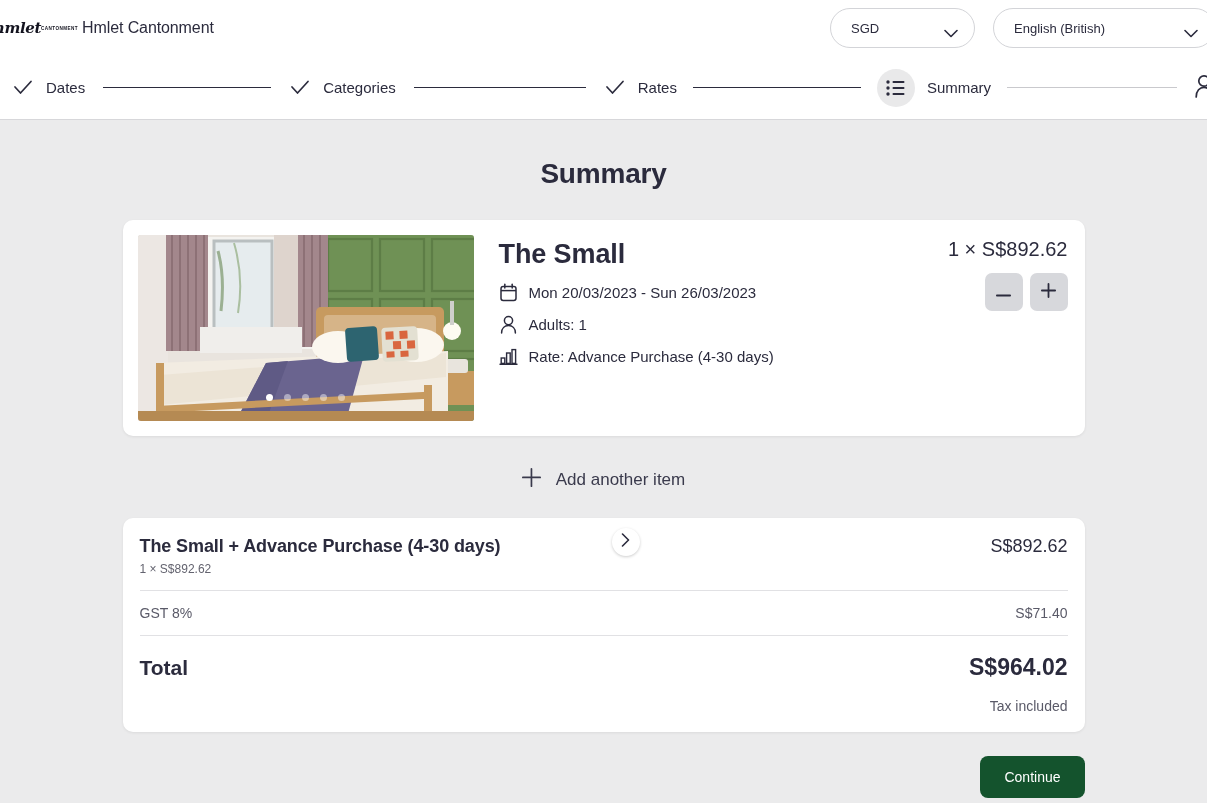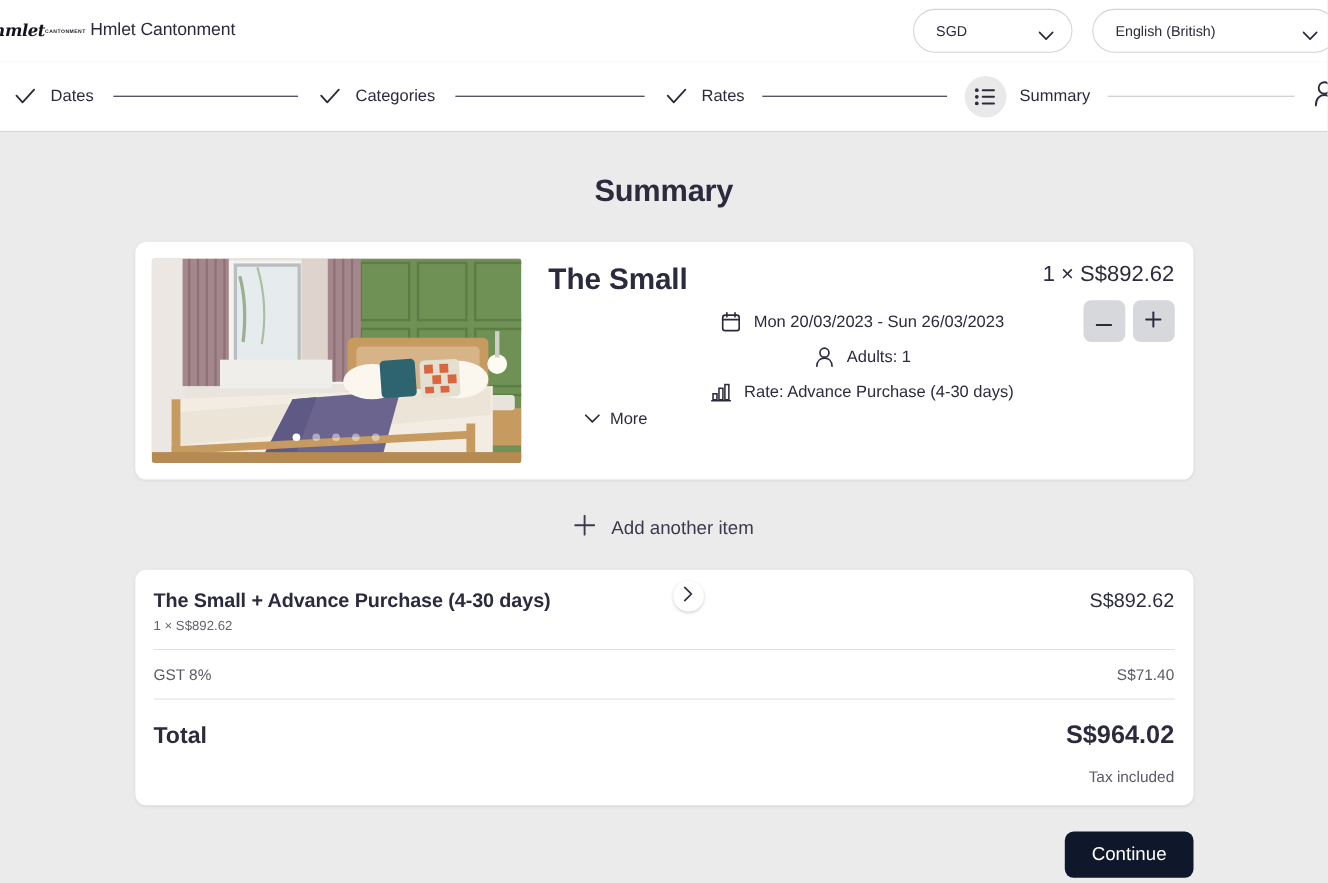--- a/index.html
+++ b/index.html
@@ -150,21 +150,20 @@
     z-index: 3;
   }
 
   .item-info { margin-left: 25px; padding-top: 4px; flex: 1; }
   .item-name { font-size: 27px; font-weight: bold; color: #2b2b3d; letter-spacing: -0.1px; }
   .meta-row {
     display: flex; align-items: center; gap: 11px;
     margin-top: 13px;
     font-size: 15px;
     color: #2b2b3d;
-    justify-content: center;
   }
   .meta-ico { width: 19px; height: 19px; flex: none; }
   .more-row {
     display: flex; align-items: center; gap: 9px;
     margin-top: 6px; margin-left: 32px;
     font-size: 15px; color: #2b2b3d;
     cursor: pointer;
   }
 
   .item-right {
@@ -202,25 +201,25 @@
   .hr { height: 1px; background: #e1e1e4; }
   .sum-mid { padding: 14px 0; display: flex; justify-content: space-between; font-size: 14px; color: #5a5a68; }
   .sum-total { padding: 18px 0 0 0; display: flex; justify-content: space-between; align-items: baseline; }
   .sum-total .lbl { font-size: 21px; font-weight: bold; color: #2b2b3d; }
   .sum-total .amt { font-size: 23px; font-weight: bold; color: #2b2b3d; }
   .tax-note { text-align: right; font-size: 14px; color: #5a5a68; padding: 17px 0 18px 0; }
 
   
   .continue-row { display: flex; justify-content: flex-end; margin-top: 24px; }
   .continue-btn {
-    background: #0f172a;
+    background: #14532d;
     color: #fff;
     border: none;
     border-radius: 8px;
-    font-size: 17px;
+    font-size: 14px;
     font-family: "Liberation Sans", sans-serif;
     padding: 0 24px;
     height: 42px;
     cursor: pointer;
   }
 </style>
 </head>
 <body>
 
 <div class="header">
@@ -435,28 +434,20 @@
             <svg width="19" height="19" viewBox="0 0 19 19">
               <rect x="2.2" y="11" width="3.6" height="5.4" fill="none" stroke="#2b2b3d" stroke-width="1.4"></rect>
               <rect x="7.6" y="6" width="3.6" height="10.4" fill="none" stroke="#2b2b3d" stroke-width="1.4"></rect>
               <rect x="13" y="2.6" width="3.6" height="13.8" fill="none" stroke="#2b2b3d" stroke-width="1.4"></rect>
               <line x1="1" y1="17.3" x2="18" y2="17.3" stroke="#2b2b3d" stroke-width="1.4" stroke-linecap="round"></line>
             </svg>
           </span>
           <span>Rate: Advance Purchase (4-30 days)</span>
         </div>
 
-        <div class="more-row">
-          <span>
-            <svg width="15" height="9" viewBox="0 0 15 9">
-                <path d="M1.5 1.5 L7.5 7.5 L13.5 1.5" fill="none" stroke="#2b2b3d" stroke-width="1.6" stroke-linecap="round" stroke-linejoin="round"></path>
-              </svg>
-          </span>
-          <span>More</span>
-        </div>
       </div>
 
       <div class="item-right">
         <div class="item-price">1 × S$892.62</div>
         <div class="stepper-btns">
           <button class="qty-btn">
             <span>
               <svg width="15" height="3" viewBox="0 0 15 3">
                   <rect x="0" y="0.6" width="15" height="1.8" rx="0.9" fill="#2b2b3d"></rect>
                 </svg>

